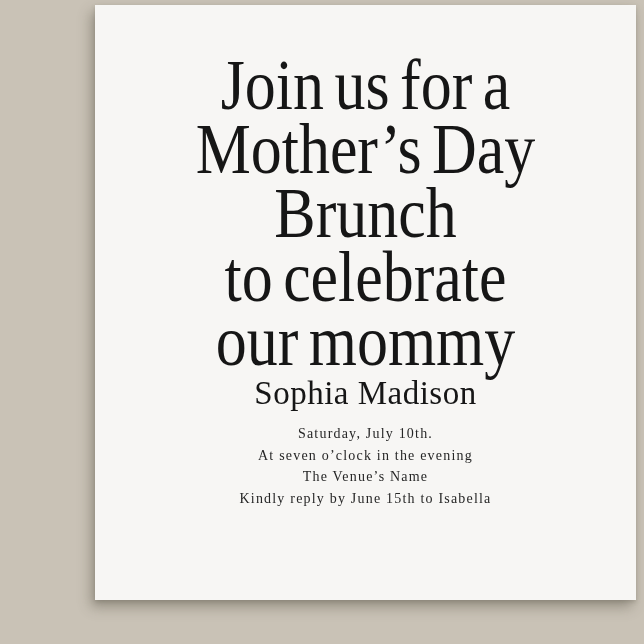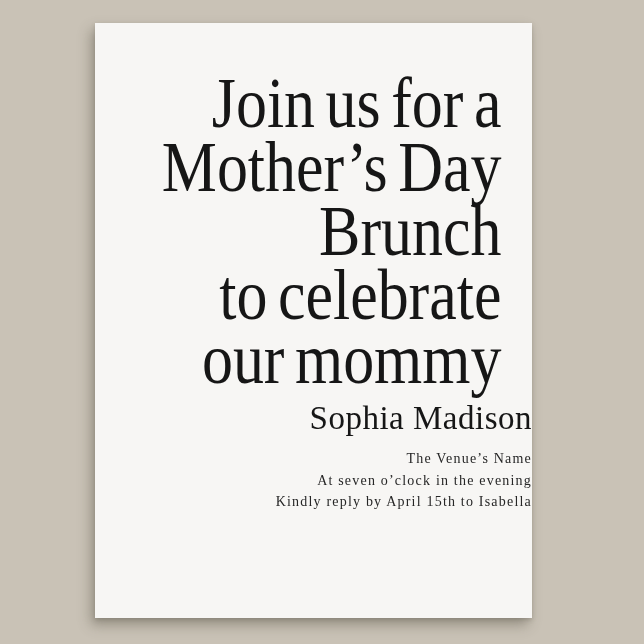--- a/index.html
+++ b/index.html
@@ -14,40 +14,39 @@
     font-family: "Liberation Serif", serif;
   }
   body { background: var(--background); overflow: hidden; }
   .stage {
     position: relative;
     width: 644px; height: 644px;
     background: var(--background);
   }
   .card {
     position: absolute;
-    left: 95px; top: 23px;
-    width: 437px; height: 595px;
+    left: 95px; top: 5px;
+    width: 541px; height: 595px;
     background: var(--card);
     box-shadow: -4px 7px 12px rgba(92, 86, 74, 0.45),
                 0 2px 4px rgba(92, 86, 74, 0.25);
-    text-align: right;
+    text-align: center;
   }
   .headline {
     margin-top: 48px;
     font-size: 72px;
     line-height: 64px;
     color: var(--ink);
     transform: scaleX(0.86);
     transform-origin: 50% 50%;
     word-spacing: -0.08em;
     white-space: nowrap;
   }
   .headline-line { height: 64px; }
   .honoree {
-    margin-top: 7px;
     font-size: 33px;
     line-height: 40px;
     letter-spacing: 0.5px;
     color: var(--ink);
   }
   .details {
     margin-top: 10px;
     font-size: 14px;
     line-height: 21.5px;
     letter-spacing: 1.2px;
@@ -64,19 +63,20 @@
       <div class="headline-line">Join us for a</div>
       <div class="headline-line">Mother’s Day</div>
       <div class="headline-line">Brunch</div>
       <div class="headline-line">to celebrate</div>
       <div class="headline-line">our mommy</div>
     </div>
 
     <div class="honoree">Sophia Madison</div>
 
     <div class="details">
+      <div class="detail-line">Saturday, July 10th.</div>
+      <div class="detail-line">At seven o’clock in the evening</div>
       <div class="detail-line">The Venue’s Name</div>
-      <div class="detail-line">At seven o’clock in the evening</div>
-      <div class="detail-line">Kindly reply by April 15th to Isabella</div>
+      <div class="detail-line">Kindly reply by June 15th to Isabella</div>
     </div>
 
   </div>
 </div>
 
 </body></html>

